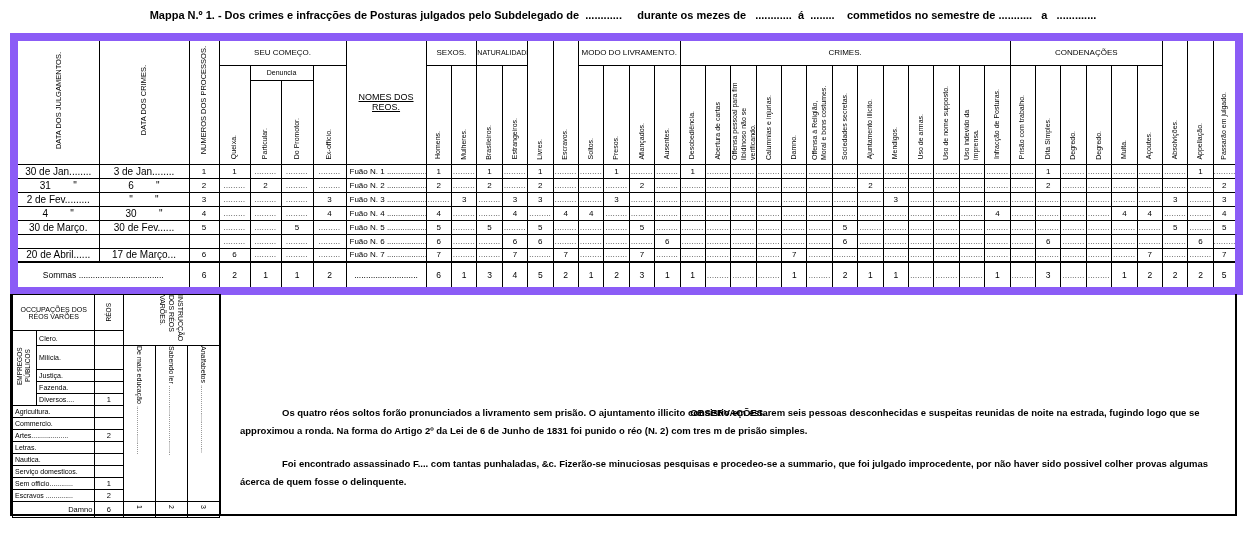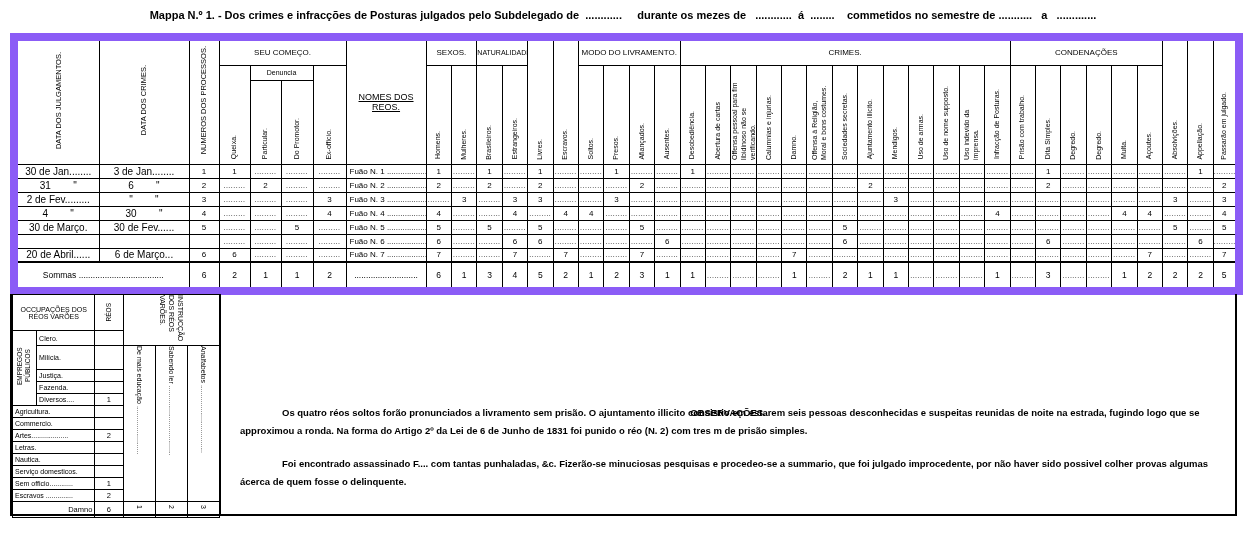--- a/index.html
+++ b/index.html
@@ -411,21 +411,21 @@
             <td><span class="dots">.........</span></td>
             <td><span class="dots">.........</span></td>
             <td><span class="dots">.........</span></td>
             <td><span class="dots">.........</span></td>
             <td><span class="dots">.........</span></td>
             <td>6</td>
             <td><span class="dots">.........</span></td>
           </tr>
           <tr class="data">
             <td class="date">20 de Abril......</td>
-            <td class="date">6 de Março...</td>
+            <td class="date">17 de Março...</td>
             <td>6</td>
             <td>6</td>
             <td><span class="dots">.........</span></td>
             <td><span class="dots">.........</span></td>
             <td><span class="dots">.........</span></td>
             <td class="nome">Fuão N. 7 ......................</td>
             <td>7</td>
             <td><span class="dots">.........</span></td>
             <td><span class="dots">.........</span></td>
             <td>7</td>

